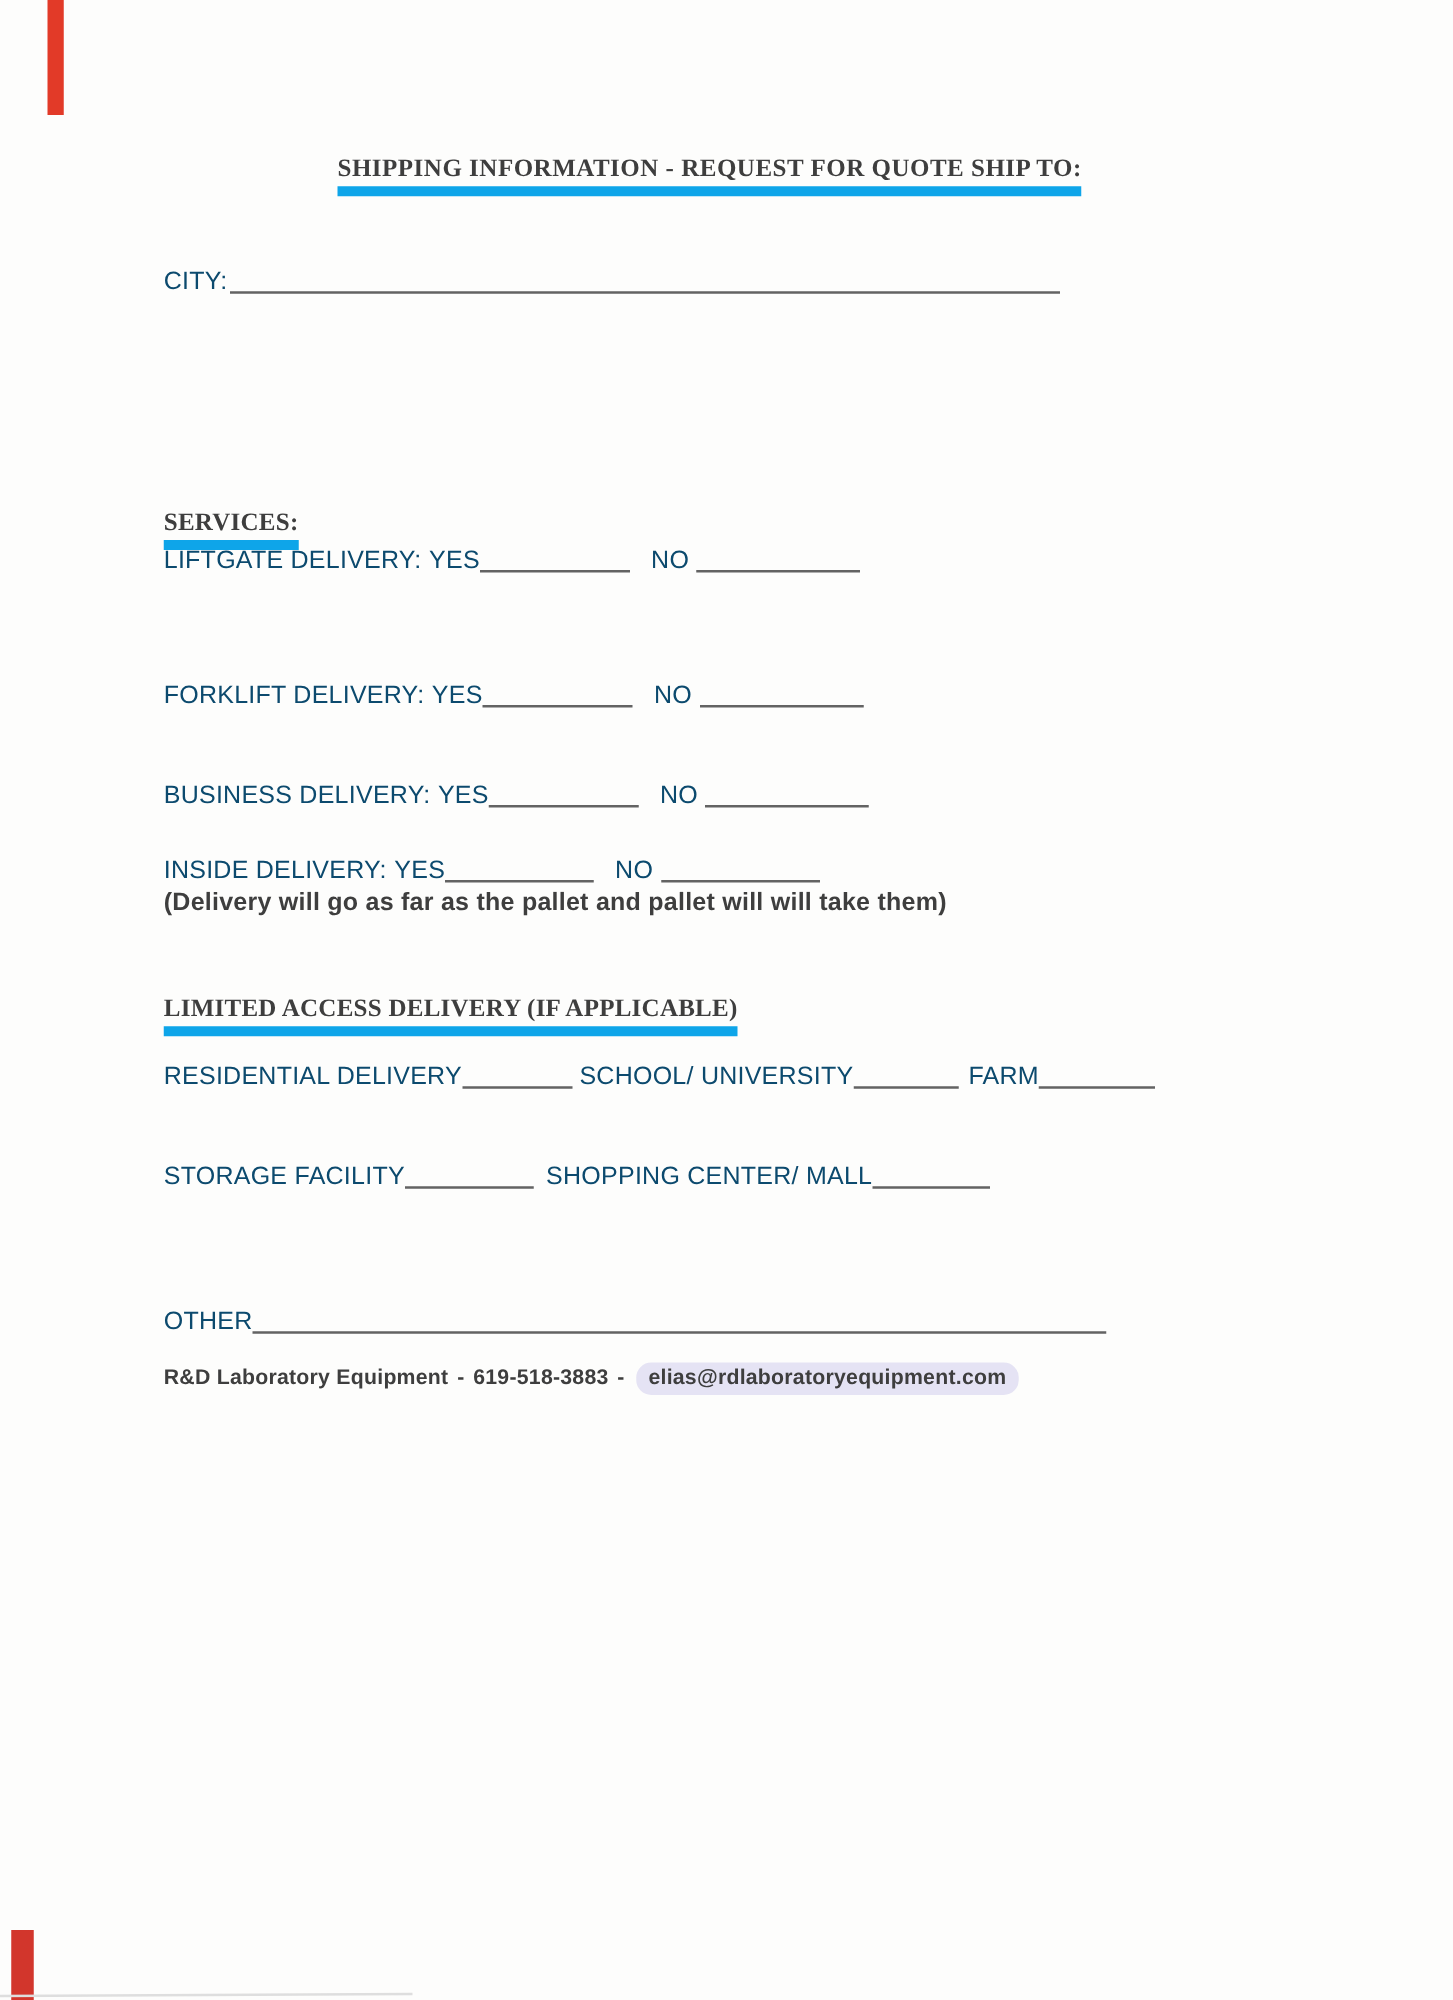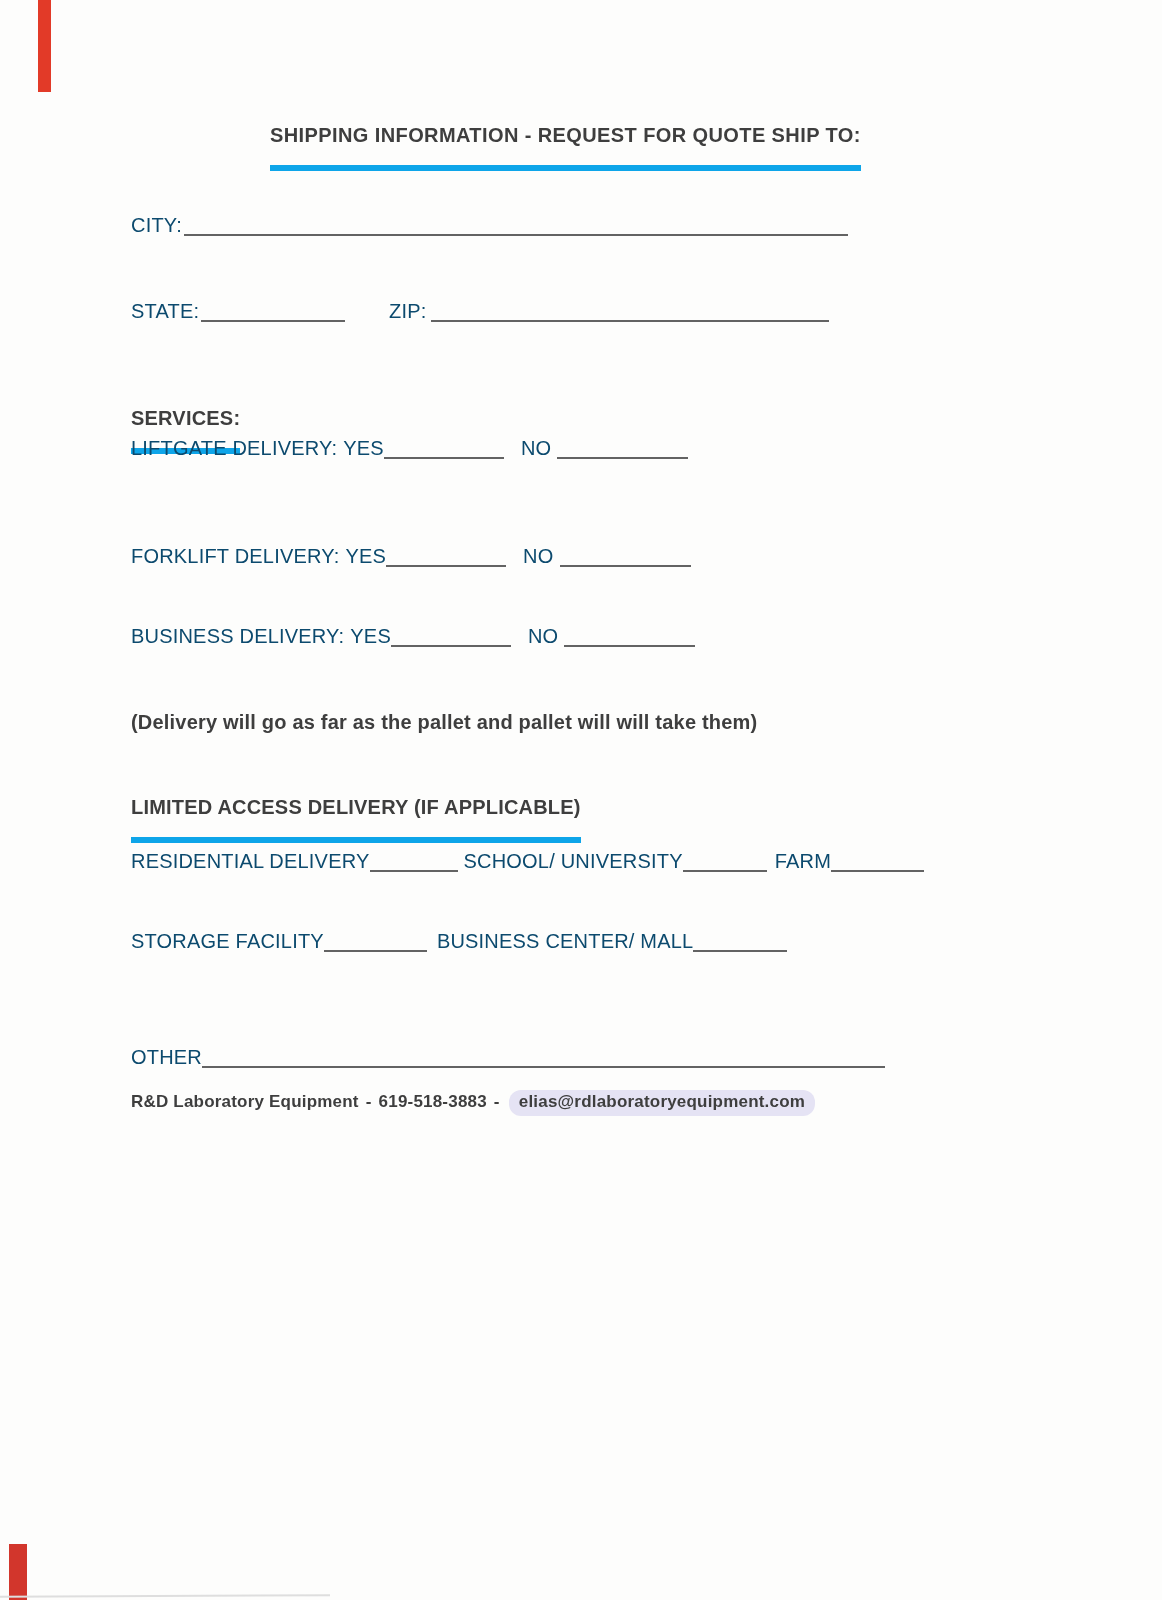--- a/index.html
+++ b/index.html
@@ -20,22 +20,23 @@
   .line {
     left: 131px;
     font-size: 20px;
     line-height: 24px;
     letter-spacing: 0.2px;
     color: #0c4a6e;
   }
   .bold { font-weight: 700; color: #3e3e3e; }
   .heading-underline {
     display: inline-block;
-    border-bottom: 6px solid #0ea5e9;
-    padding-bottom: 18px;
+    border-bottom: 8px solid #0ea5e9;
+    padding-bottom: 2px;
+    font-family: Liberation Serif, serif;
   }
   .blank {
     display: inline-block;
     height: 18px;
     border-bottom: 2px solid #636363;
     vertical-align: -4px;
   }
   .lbl { margin-right: 6px; }
   .no-lbl { margin-left: 17px; margin-right: 6px; }
   
@@ -81,54 +82,53 @@
   <div id="bottom-edge-artifact"></div>
 
   <div id="title" class="abs bold">
     <span class="heading-underline">SHIPPING INFORMATION - REQUEST FOR QUOTE SHIP TO:</span>
   </div>
 
   <div class="abs line" style="top:213px;">
     <span class="lbl">CITY:</span><span class="blank" style="width:664px; margin-left:-4px;"></span>
   </div>
 
-  <div class="abs line" style="top:299px;">
-    <span class="lbl">STATE:</span><span class="blank" style="width:144px; margin-left:-4px;"></span>
-    <span style="margin-left:38px; margin-right:4px;">ZIP:</span><span class="blank" style="width:398px;"></span>
-  </div>
 
   <div class="abs line bold" style="top:406px;">
     <span class="heading-underline">SERVICES:</span>
   </div>
 
   <div class="abs line" style="top:436px;">
     <span class="lbl">LIFTGATE DELIVERY:</span><span>YES</span><span class="blank" style="width:120px;"></span><span class="no-lbl">NO</span><span class="blank" style="width:131px;"></span>
   </div>
 
   <div class="abs line" style="top:544px;">
     <span class="lbl">FORKLIFT DELIVERY:</span><span>YES</span><span class="blank" style="width:120px;"></span><span class="no-lbl">NO</span><span class="blank" style="width:131px;"></span>
   </div>
 
   <div class="abs line" style="top:624px;">
     <span class="lbl">BUSINESS DELIVERY:</span><span>YES</span><span class="blank" style="width:120px;"></span><span class="no-lbl">NO</span><span class="blank" style="width:131px;"></span>
   </div>
 
+  <div class="abs line" style="top:684px;">
+    <span class="lbl">INSIDE DELIVERY:</span><span>YES</span><span class="blank" style="width:119px;"></span><span class="no-lbl">NO</span><span class="blank" style="width:127px;"></span>
+  </div>
 
   <div class="abs line bold" style="top:710px;">(Delivery will go as far as the pallet and pallet will will take them)</div>
 
   <div class="abs line" style="top:849px;">
     <span>RESIDENTIAL DELIVERY</span><span class="blank" style="width:88px;"></span><span style="margin-left:6px;">SCHOOL/ UNIVERSITY</span><span class="blank" style="width:84px;"></span><span style="margin-left:8px;">FARM</span><span class="blank" style="width:93px;"></span>
   </div>
 
   <div class="abs line bold" style="top:795px;">
     <span class="heading-underline">LIMITED ACCESS DELIVERY (IF APPLICABLE)</span>
   </div>
 
   <div class="abs line" style="top:929px;">
-    <span>STORAGE FACILITY</span><span class="blank" style="width:103px;"></span><span style="margin-left:10px;">BUSINESS CENTER/ MALL</span><span class="blank" style="width:94px;"></span>
+    <span>STORAGE FACILITY</span><span class="blank" style="width:103px;"></span><span style="margin-left:10px;">SHOPPING CENTER/ MALL</span><span class="blank" style="width:94px;"></span>
   </div>
 
   <div class="abs line" style="top:1016px;margin-top:29px;">
     <span>OTHER</span><span class="blank" style="width:683px;"></span>
   </div>
 
   <div id="footer" class="abs line bold">
     <span>R&amp;D Laboratory Equipment</span><span class="sep">-</span><span>619-518-3883</span><span class="sep">-</span><span class="email-pill">elias@rdlaboratoryequipment.com</span>
   </div>
 

